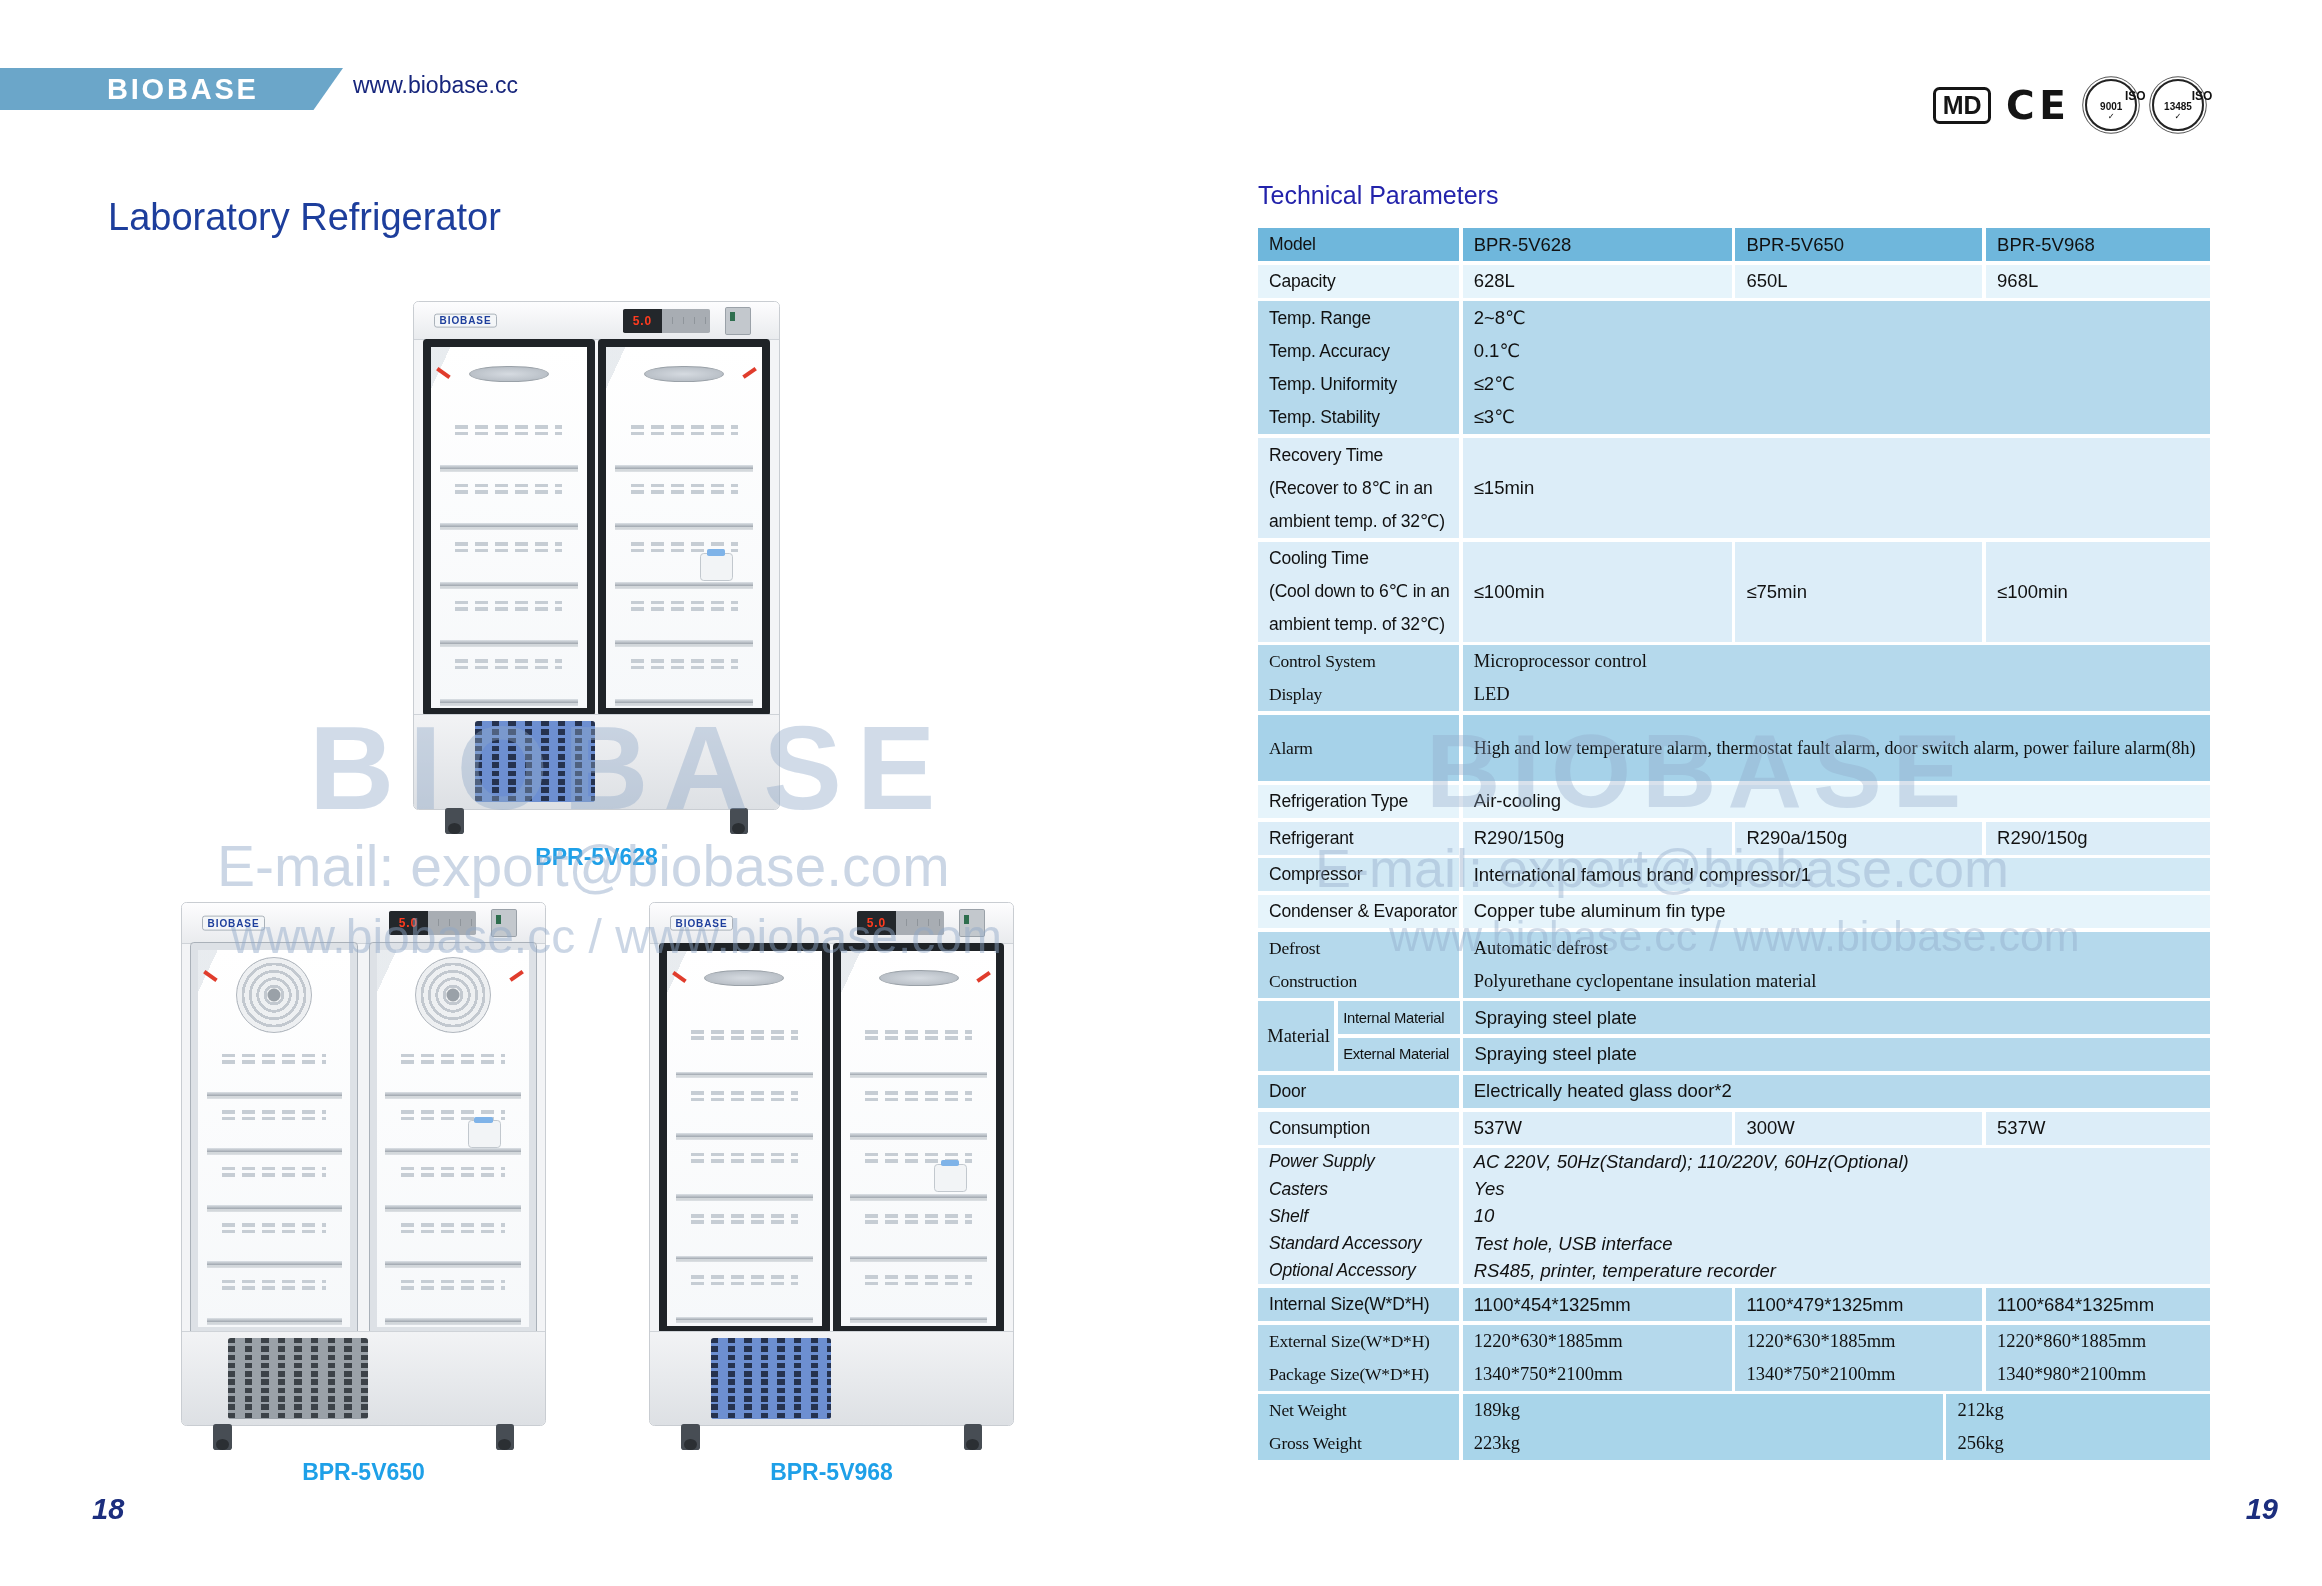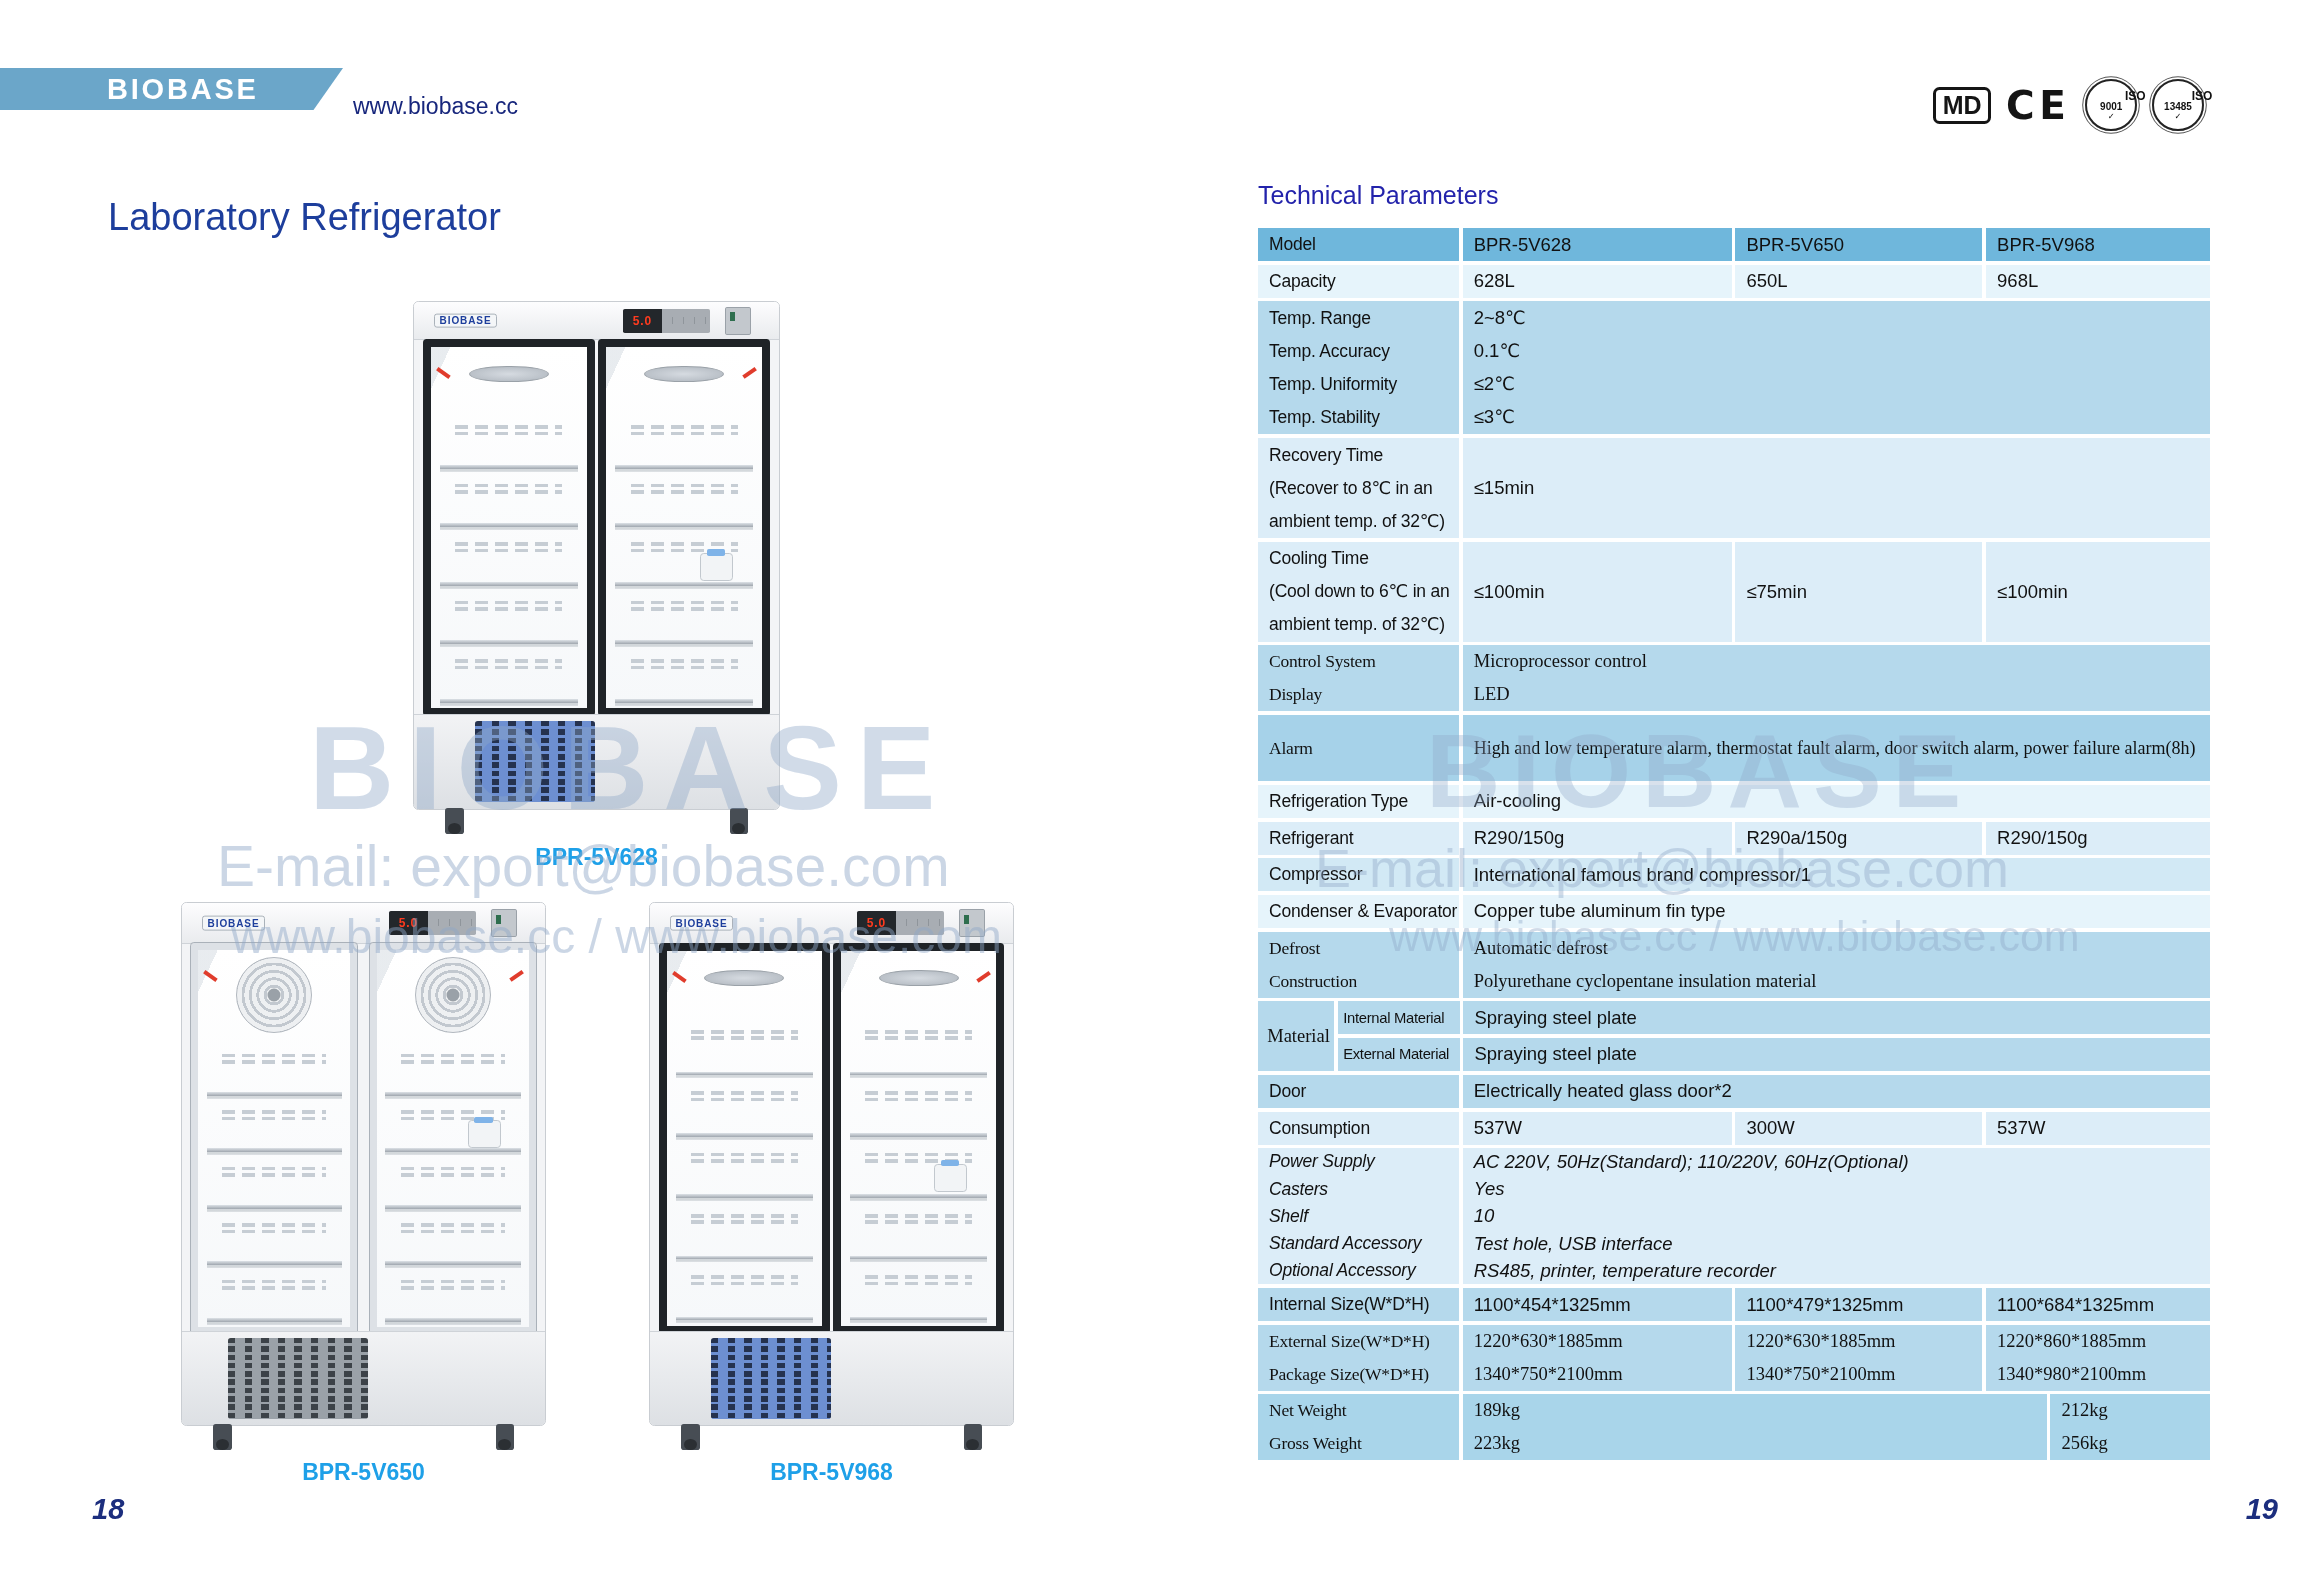--- a/index.html
+++ b/index.html
@@ -4,21 +4,21 @@
 <style>
   html,body{margin:0;padding:0;background:#ffffff;}
   .page{position:relative;width:2322px;height:1587px;background:#fff;overflow:hidden;
         font-family:"Liberation Sans","DejaVu Sans",sans-serif;color:#111;}
 
   
   .brand-banner{position:absolute;left:0;top:68px;width:343px;height:42px;background:#6ba6c9;
     clip-path:polygon(0 0,100% 0,calc(100% - 29.5px) 100%,0 100%);}
   .brand-banner .brand-text{position:absolute;left:107px;top:4.6px;color:#fff;font-weight:bold;
     font-size:29px;letter-spacing:2.8px;}
-  .site-url{position:absolute;left:353px;top:93px;font-size:23px;color:#17267c;}
+  .site-url{position:absolute;left:353px;top:72px;font-size:23px;color:#17267c;}
 
   .certs{position:absolute;top:79px;right:118px;display:flex;align-items:center;gap:14.8px;}
   .md-badge{border:3.7px solid #151515;border-radius:6.5px;padding:0 6.5px;font-size:25px;font-weight:bold;color:#151515;line-height:31px;}
   .ce-badge{font-size:39px;font-weight:bold;color:#151515;letter-spacing:4.6px;font-family:"DejaVu Sans",sans-serif;}
   .iso-badge{width:48px;height:48px;border-radius:50%;border:2.8px solid #222;display:flex;flex-direction:column;
     align-items:center;justify-content:center;line-height:1;box-shadow:0 0 0 1.8px #fff,0 0 0 2.8px #555;}
   .iso-badge .t1{font-size:12px;font-weight:bold;color:#111;padding-left:48px;}
   .iso-badge .t2{font-size:10px;font-weight:bold;color:#111;}
   .iso-badge .t3{font-size:8.3px;color:#111;}
 
@@ -37,21 +37,21 @@
   .c1{width:269px;flex:none;} .c2{width:247px;flex:none;} .c3{flex:1;}
   .mg{flex:1;}
   .h36{height:33px;} .h72{height:66px;font-family:Liberation Serif, serif;} .h108{height:100px;} .h144{height:133px;} .h180{height:136px;font-style:italic;}
   .ln{height:33px;display:flex;align-items:center;}
   .bg-h{background:#6fb7dc;} .bg-a{background:#e6f4fb;} .bg-b{background:#dcedf8;}
   .bg-c{background:#b5d9ec;} .bg-d{background:#a6d2e9;} .bg-e{background:#d2e9f5;} .bg-f{background:#a9d5ea;}
   .alarm-val{display:block;line-height:33px;padding-right:5.5px;font-size:18px;}
   .lab-n{width:76px;flex:none;display:flex;align-items:center;justify-content:flex-start;padding-left:9.2px;box-sizing:border-box;}
   .matcol{flex:1;display:flex;flex-direction:column;gap:3.7px;}
   .sub{width:122px;flex:none;font-size:14.8px;display:flex;align-items:center;padding-left:5.5px;box-sizing:border-box;letter-spacing:-0.3px;}
-  .wide{width:584px;flex:none;}
+  .wide{width:480px;flex:none;}
 
   
   .fridge{position:absolute;}
   .cab{position:absolute;left:0;top:0;right:0;background:#f3f4f6;border:1.8px solid #c9cdd2;border-radius:5.5px;
     box-shadow:inset 0 1.8px 0 #fff;box-sizing:border-box;}
   .fhead{position:absolute;left:0;right:0;top:0;background:linear-gradient(#fdfdfe,#e9ebee);
     border-bottom:1.8px solid #cfd3d8;border-radius:4.6px 4.6px 0 0;}
   .flogo{position:absolute;left:20px;top:50%;transform:translateY(-50%);border:1.8px solid #aab2ba;border-radius:2.8px;
     padding:0.9px 4.6px;font-size:10px;font-weight:bold;letter-spacing:0.9px;color:#1d3e9c;background:#f4f6f8;}
   .fpanel{position:absolute;top:50%;transform:translateY(-50%);display:flex;}

